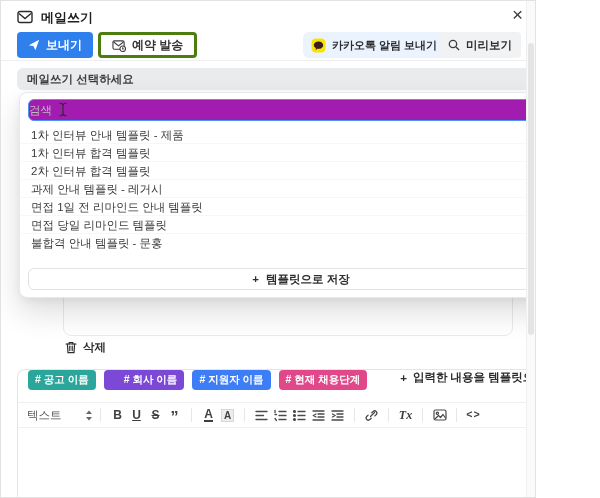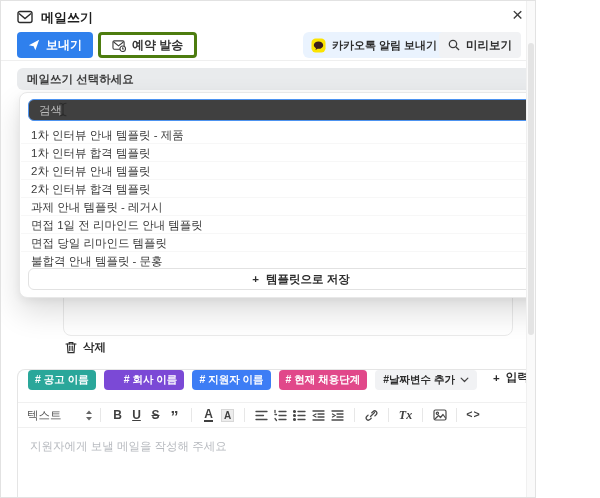--- a/index.html
+++ b/index.html
@@ -30,21 +30,21 @@
   .select-bar { position:absolute; left:16px; top:67px; width:568px; height:22px; background:#E9EBED;
                 border-radius:6px; display:flex; align-items:center; padding:0 10px; cursor:pointer; }
   .select-bar .ph { font-size:11.5px; font-weight:700; color:#3e3e3e; }
   .select-bar .chev { margin-left:auto; color:#555; display:flex; }
 
   
   .dropdown { position:absolute; left:18px; top:91px; width:564px; height:206px; background:#fff;
               border:1px solid #e8e8e8; border-radius:8px; z-index:5;
               box-shadow:0 14px 30px rgba(0,0,0,.14), 0 3px 8px rgba(0,0,0,.05); }
   .dd-search { position:absolute; left:8px; right:8px; top:6px; height:22px; border:1.5px solid #4D93F0;
-               border-radius:6px; display:flex; align-items:center; padding:0 10px; background:#404040; }
+               border-radius:6px; display:flex; align-items:center; padding:0 0; background:#a21caf; }
   .dd-search .ph { font-size:11.5px; color:#bdbdbd; }
   .ibeam { position:absolute; left:38px; top:9px; pointer-events:none; }
   .dd-list { position:absolute; left:1px; right:1px; top:33px; }
   .dd-item { height:18px; line-height:18px; padding-left:10px; font-size:11.5px; color:#3a3a3a;
              border-bottom:1px solid #f7f7f7; cursor:pointer; white-space:nowrap; overflow:hidden; }
   .dd-item:last-child { border-bottom:none; }
   .dd-save { position:absolute; left:8px; right:8px; bottom:7px; height:22px; border:1px solid #e2e2e2;
              border-radius:6px; display:flex; align-items:center; justify-content:center; gap:7px;
              font-size:11.5px; color:#2e2e2e; font-weight:600; cursor:pointer; background:#fff; }
   .dd-thumb { position:absolute; right:4px; top:42px; width:5px; height:62px; background:#cbcbcb; border-radius:3px; }
@@ -165,21 +165,20 @@
     <span class="ibeam">
       <svg width="10" height="15" viewBox="0 0 10 15" fill="none" stroke="#2b2b2b" stroke-width="1.1" stroke-linecap="round">
         <path d="M2,1.2 C3.6,1.2 4.5,1.8 5,2.6 C5.5,1.8 6.4,1.2 8,1.2"></path>
         <line x1="5" y1="2.6" x2="5" y2="12.4"></line>
         <path d="M2,13.8 C3.6,13.8 4.5,13.2 5,12.4 C5.5,13.2 6.4,13.8 8,13.8"></path>
       </svg>
     </span>
     <div class="dd-list">
       <div class="dd-item">1차 인터뷰 안내 템플릿 - 제품</div>
       <div class="dd-item">1차 인터뷰 합격 템플릿</div>
-      <div class="dd-item">2차 인터뷰 안내 템플릿</div>
       <div class="dd-item">2차 인터뷰 합격 템플릿</div>
       <div class="dd-item">과제 안내 템플릿 - 레거시</div>
       <div class="dd-item">면접 1일 전 리마인드 안내 템플릿</div>
       <div class="dd-item">면접 당일 리마인드 템플릿</div>
       <div class="dd-item">불합격 안내 템플릿 - 문홍</div>
     </div>
     <div class="dd-thumb"></div>
     <div class="dd-save">
       <span>+</span>
       <span>템플릿으로 저장</span>
@@ -198,28 +197,20 @@
     </span>
     <span>삭제</span>
   </div>
 
   <div class="panel">
     <div class="chips-row">
       <span class="chip" style="background-color: rgb(42, 167, 154);"># 공고 이름</span>
       <span class="chip" style="background-color: rgb(123, 73, 214); padding-left: 20px;"># 회사 이름</span>
       <span class="chip" style="background-color: rgb(61, 125, 245);"># 지원자 이름</span>
       <span class="chip" style="background-color: rgb(225, 72, 138);"># 현재 채용단계</span>
-      <span class="chip-date">
-        <span>#날짜변수 추가</span>
-        <span>
-          <svg width="9" height="6" viewBox="0 0 12 8" fill="none" stroke="#444" stroke-width="1.6" stroke-linecap="round" stroke-linejoin="round">
-            <polyline points="1.5,1.5 6,6 10.5,1.5"></polyline>
-          </svg>
-        </span>
-      </span>
       <span class="spacer"></span>
       <span class="save-content">
         <span>+</span>
         <span>입력한 내용을 템플릿으로 저장</span>
       </span>
     </div>
 
     <div class="editor-toolbar">
       <span class="style-select">
         <span>텍스트</span>
@@ -303,22 +294,19 @@
         <svg width="14" height="12" viewBox="0 0 14 12" fill="none" stroke="#4a4a4a" stroke-width="1.2">
           <rect x="1" y="1" width="12" height="10" rx="1.5"></rect>
           <circle cx="4.4" cy="4.2" r="1.1"></circle>
           <path d="M2,10 L5.5,6.5 L7.5,8.5 L10,5.5 L12.5,9" stroke-linecap="round" stroke-linejoin="round"></path>
         </svg>
       </span>
       <span class="tb-sep"></span>
       <span class="tb-btn codef">&lt;&gt;</span>
     </div>
 
-    <div class="editor-body">
-      <div class="editor-ph">지원자에게 보낼 메일을 작성해 주세요</div>
-    </div>
   </div>
 
   <div class="scrollbar">
     <div class="scroll-thumb"></div>
   </div>
 
 </div>
 
 </body></html>

